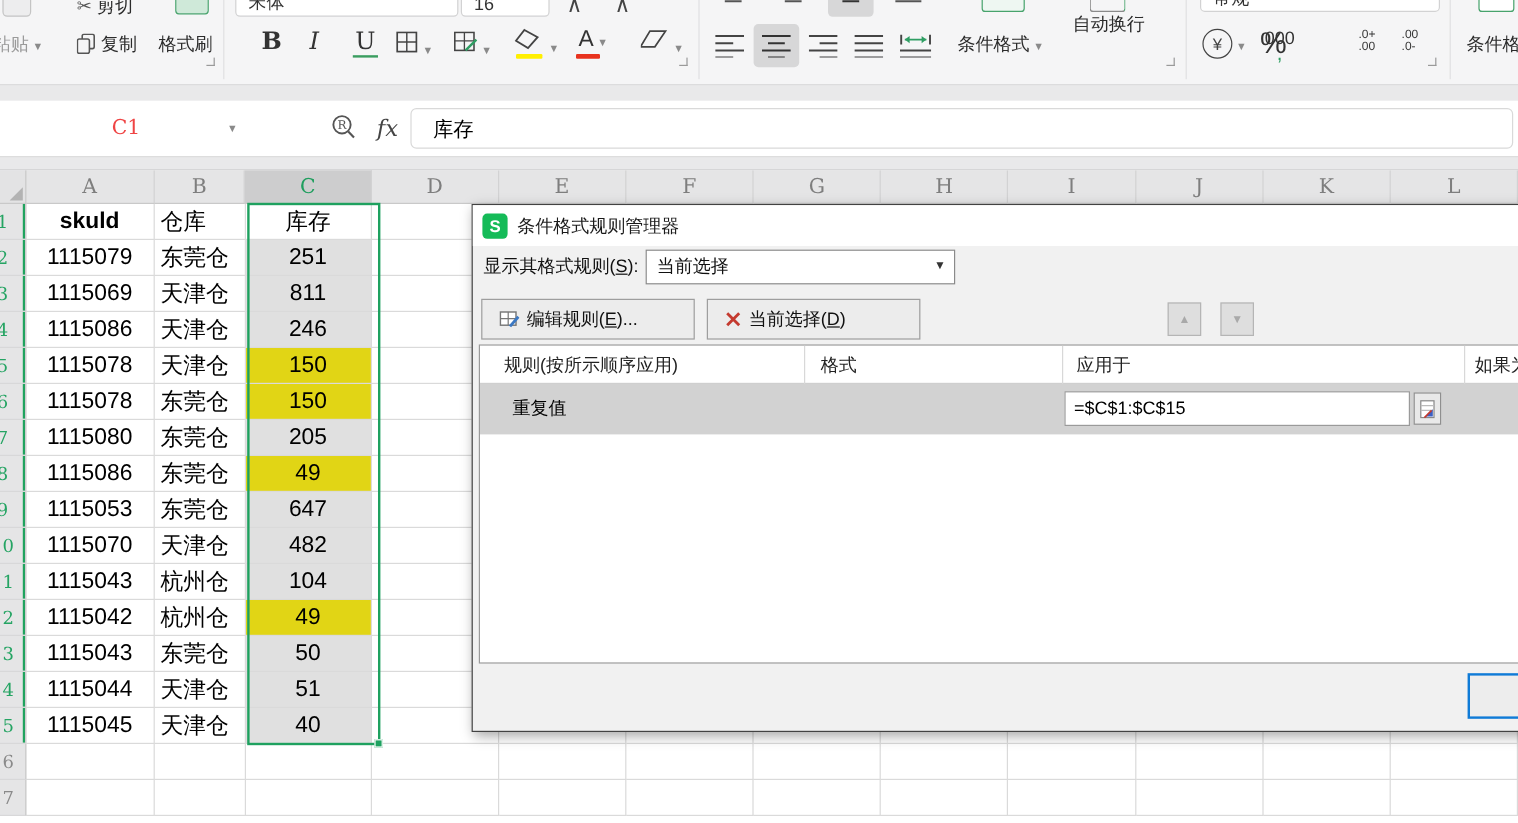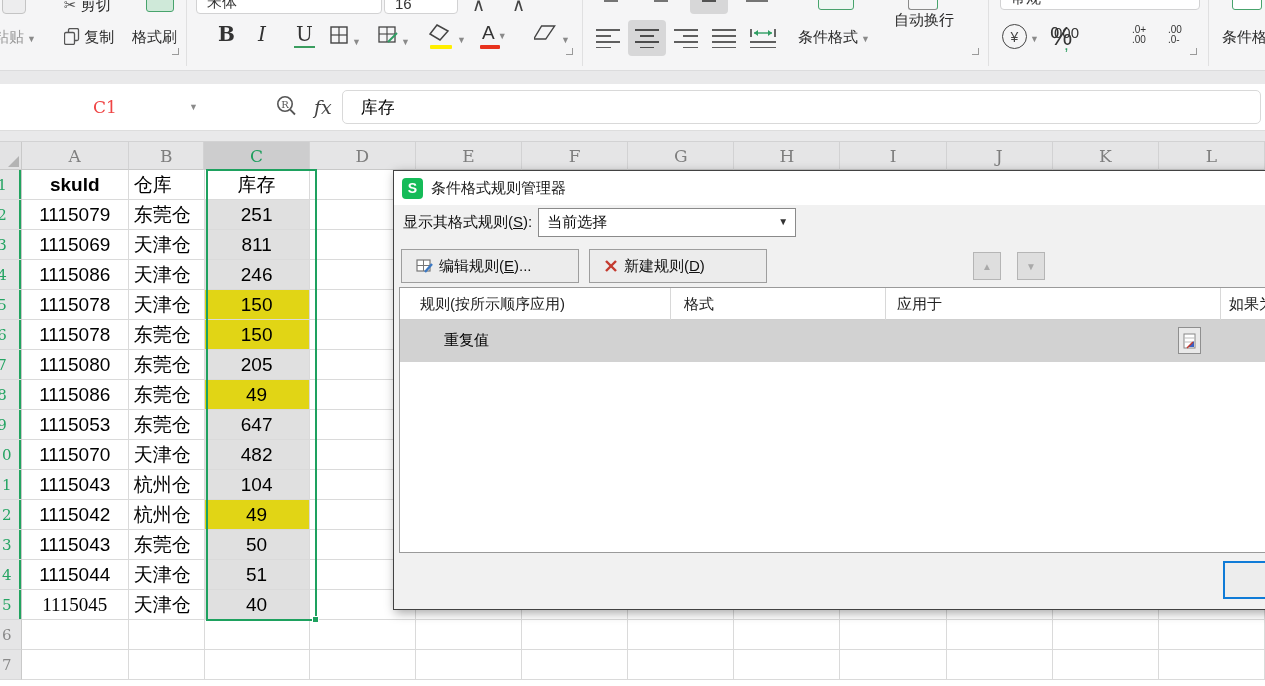--- a/index.html
+++ b/index.html
@@ -60,21 +60,21 @@
   .ul { text-decoration:underline; }
   .dlg-btnrow { position:absolute; top:78px; left:7px; display:flex; gap:10px; }
   .dbtn { height:34px; background:#ececec; border:1px solid #9e9e9e; display:flex; align-items:center; gap:6px; padding:0 14px; font-size:15px; color:#111; }
   .dbtn.w1{width:180px}.dbtn.w2{width:178px}
   .updown { position:absolute; top:81px; width:28px; height:28px; background:#dedede; border:1px solid #b5b5b5; color:#a9a9a9; font-size:10px; display:flex; align-items:center; justify-content:center; }
   .rlist { position:absolute; top:116px; left:5px; width:962px; height:266px; background:#fff; border:1px solid #9a9a9a; overflow:hidden; }
   .rl-head { height:32px; border-bottom:1px solid #cfcfcf; position:relative; font-size:15px; color:#222; }
   .rl-head span { position:absolute; top:7px; white-space:nowrap; }
   .vline { position:absolute; top:0; width:1px; height:32px; background:#d8d8d8; }
   .rulerow { position:absolute; top:32px; left:0; width:100%; height:42px; background:#d2d2d2; }
-  .rname { position:absolute; left:44px; top:11px; font-size:15px; color:#000; }
+  .rname { position:absolute; left:27px; top:11px; font-size:15px; color:#000; }
   .swatch { position:absolute; left:279px; top:5px; width:186px; height:32px; background:#ffff00; display:flex; align-items:center; justify-content:center; font-family:"DejaVu Serif","Liberation Serif",serif; font-size:20px; color:#000; }
   .rrange { position:absolute; left:487px; top:6px; width:288px; height:29px; background:#fff; border:1px solid #9a9a9a; display:flex; align-items:center; padding-left:7px; font-size:15px; color:#000; }
   .pickbtn { position:absolute; left:778px; top:7px; width:23px; height:27px; background:#e9e9e9; border:1px solid #8f8f8f; display:flex; align-items:center; justify-content:center; }
   .okbtn { position:absolute; top:390px; left:829px; width:140px; height:38px; background:#ededed; border:2px solid #0f7bd7; font-size:15px; color:#111; display:flex; align-items:center; justify-content:center; }
 </style>
 </head>
 <body>
 
 <div class="ribbon">
 
@@ -473,21 +473,21 @@
         <div class="cell " style="width: 108px;"></div>
         <div class="cell " style="width: 108px;"></div>
         <div class="cell " style="width: 108px;"></div>
         <div class="cell " style="width: 108px;"></div>
         <div class="cell " style="width: 108px;"></div>
       </div>
       <div class="grow">
         <div class="rowhdr sel">
           <span>15</span>
         </div>
-        <div class="cell " style="width: 109px; font-family: Liberation Serif, serif;">1115045</div>
+        <div class="cell " style="width: 109px;">1115045</div>
         <div class="cell left" style="width: 77px;">天津仓</div>
         <div class="cell csel" style="width: 107px;">40</div>
         <div class="cell " style="width: 108px;"></div>
         <div class="cell " style="width: 108px;"></div>
         <div class="cell " style="width: 108px;"></div>
         <div class="cell " style="width: 108px;"></div>
         <div class="cell " style="width: 108px;"></div>
         <div class="cell " style="width: 108px;"></div>
         <div class="cell " style="width: 108px;"></div>
         <div class="cell " style="width: 108px;"></div>
@@ -553,21 +553,21 @@
           <line x1="7.5" y1="2" x2="7.5" y2="13" stroke="#777" stroke-width="1"></line>
           <line x1="9" y1="14" x2="16" y2="6" stroke="#3b78c3" stroke-width="2.4"></line>
         </svg>
       <span><span>编辑规则(</span><span class="ul">E</span><span>)...</span></span>
     </div>
     <div class="dbtn w2">
       <svg width="14" height="14">
           <line x1="2" y1="2" x2="12" y2="12" stroke="#c43a2f" stroke-width="2.4"></line>
           <line x1="12" y1="2" x2="2" y2="12" stroke="#c43a2f" stroke-width="2.4"></line>
         </svg>
-      <span><span>新建规则(</span><span class="ul">D</span><span>)</span></span>
+      <span><span>当前选择(</span><span class="ul">D</span><span>)</span></span>
     </div>
   </div>
   <div class="updown" style="left:579px">
       <span>▲</span>
     </div>
   <div class="updown" style="left:623px">
       <span>▼</span>
     </div>
 
   <div class="rlist">
@@ -575,20 +575,23 @@
       <span style="left:20px">规则(按所示顺序应用)</span>
       <span style="left:284px">格式</span>
       <span style="left:497px">应用于</span>
       <span style="left:829px">如果为</span>
       <div class="vline" style="left:270px"></div>
       <div class="vline" style="left:485px"></div>
       <div class="vline" style="left:820px"></div>
     </div>
     <div class="rulerow">
       <span class="rname">重复值</span>
+      <div class="rrange">
+          <span>=$C$1:$C$15</span>
+        </div>
       <div class="pickbtn">
         <svg width="13" height="16">
             <rect x="1" y="1" width="11" height="14" fill="#fff" stroke="#888" stroke-width="1"></rect>
             <line x1="1" y1="5" x2="12" y2="5" stroke="#bbb" stroke-width="1"></line>
             <line x1="1" y1="9" x2="12" y2="9" stroke="#bbb" stroke-width="1"></line>
             <path d="M5 14 L11 8 L11 14 Z" fill="#3b5fc3"></path>
             <line x1="4" y1="15" x2="10" y2="9" stroke="#c43a2f" stroke-width="1.4"></line>
           </svg>
       </div>
     </div>

